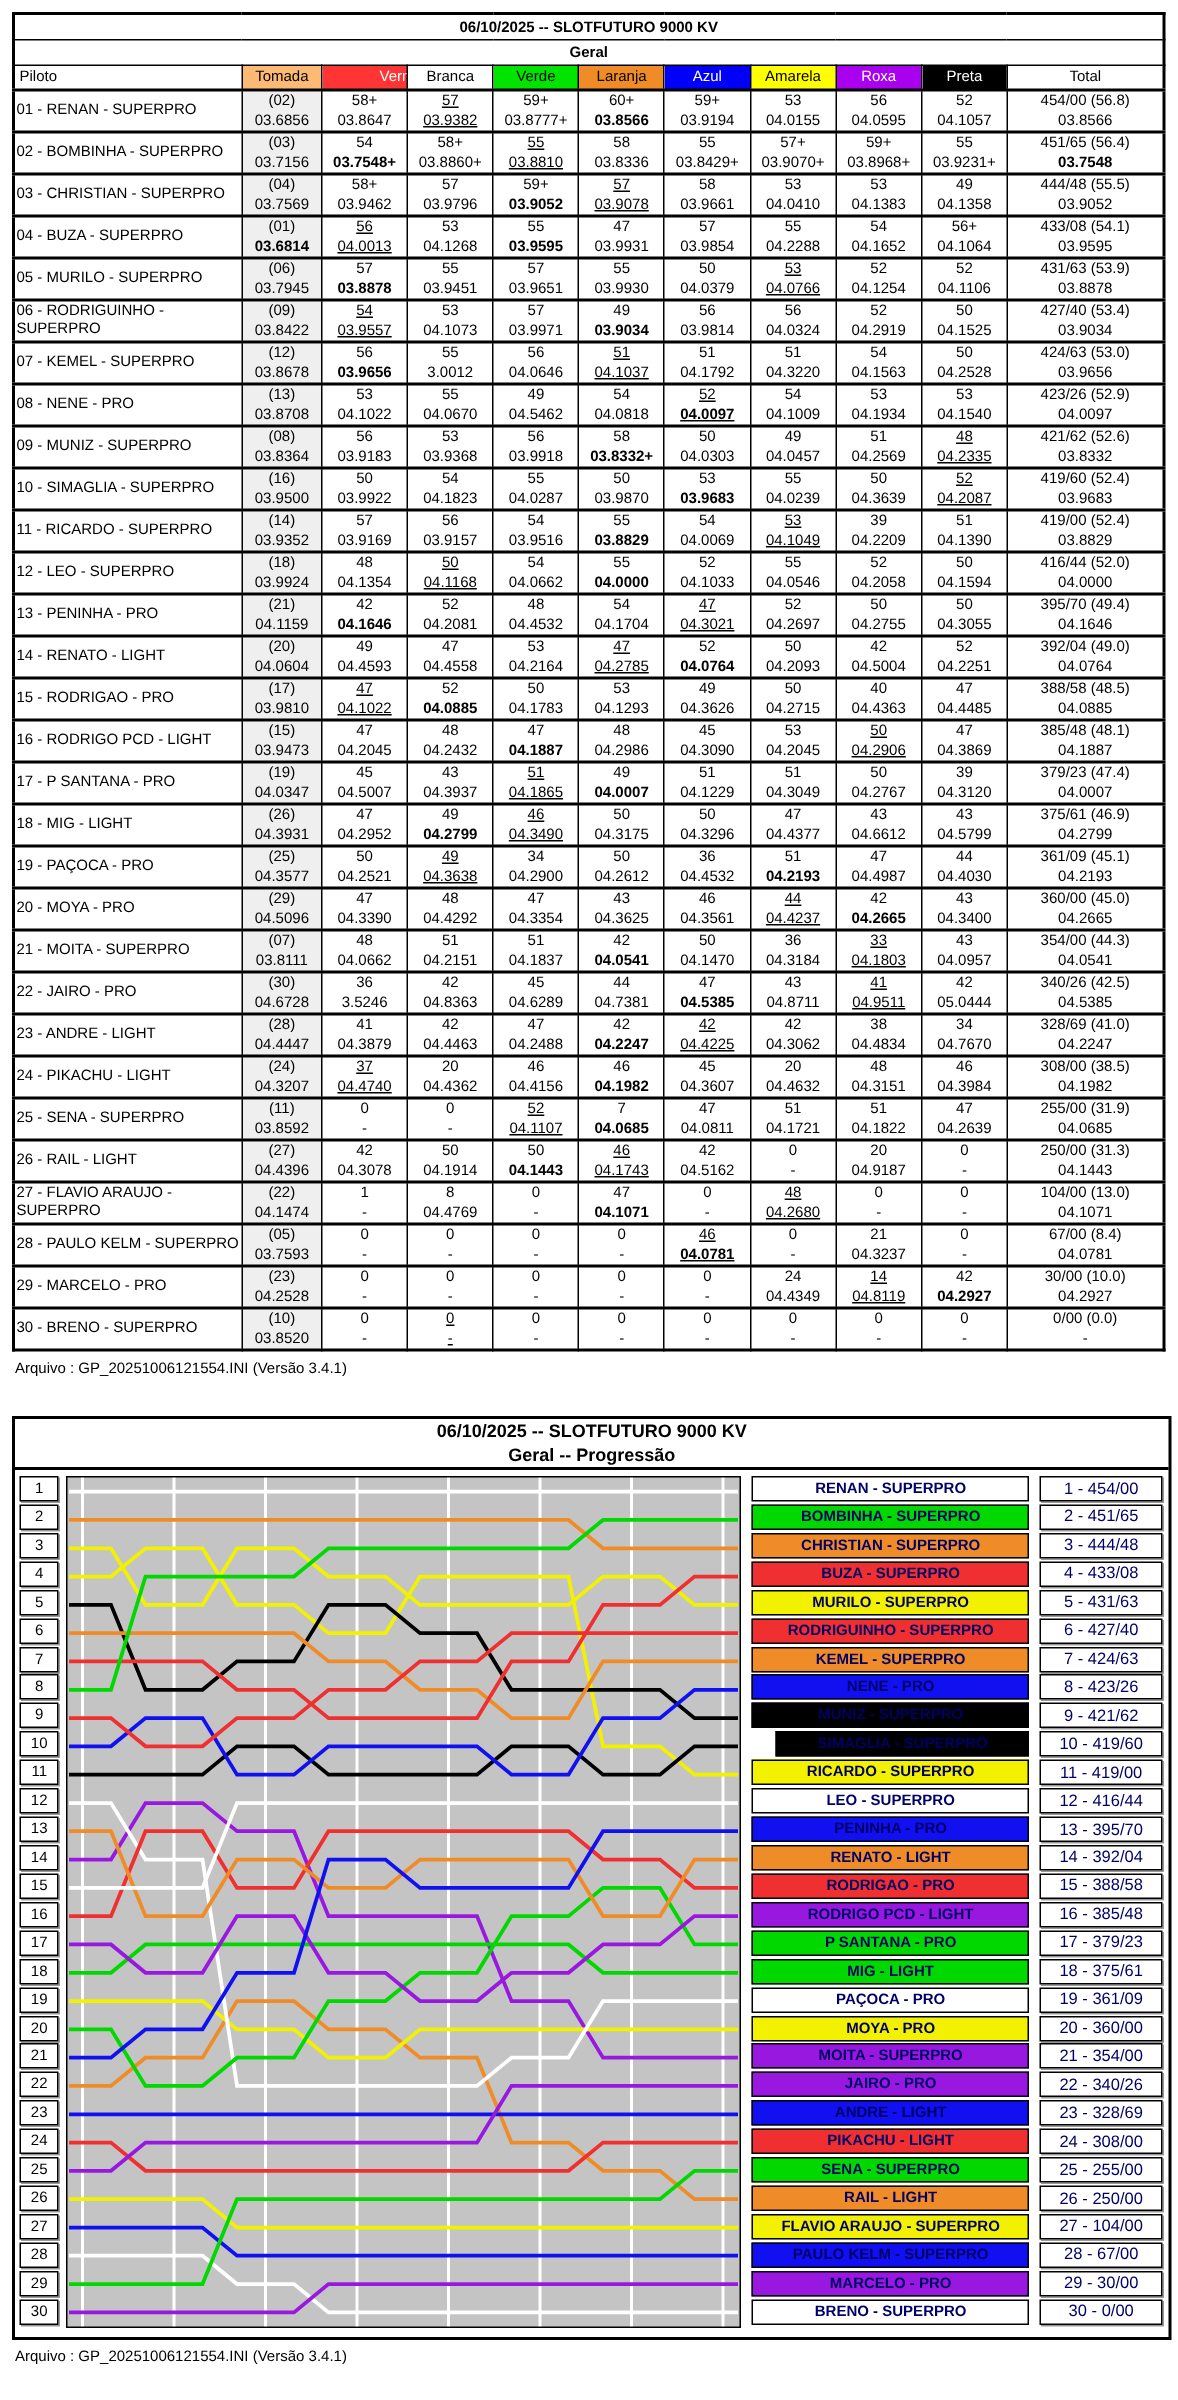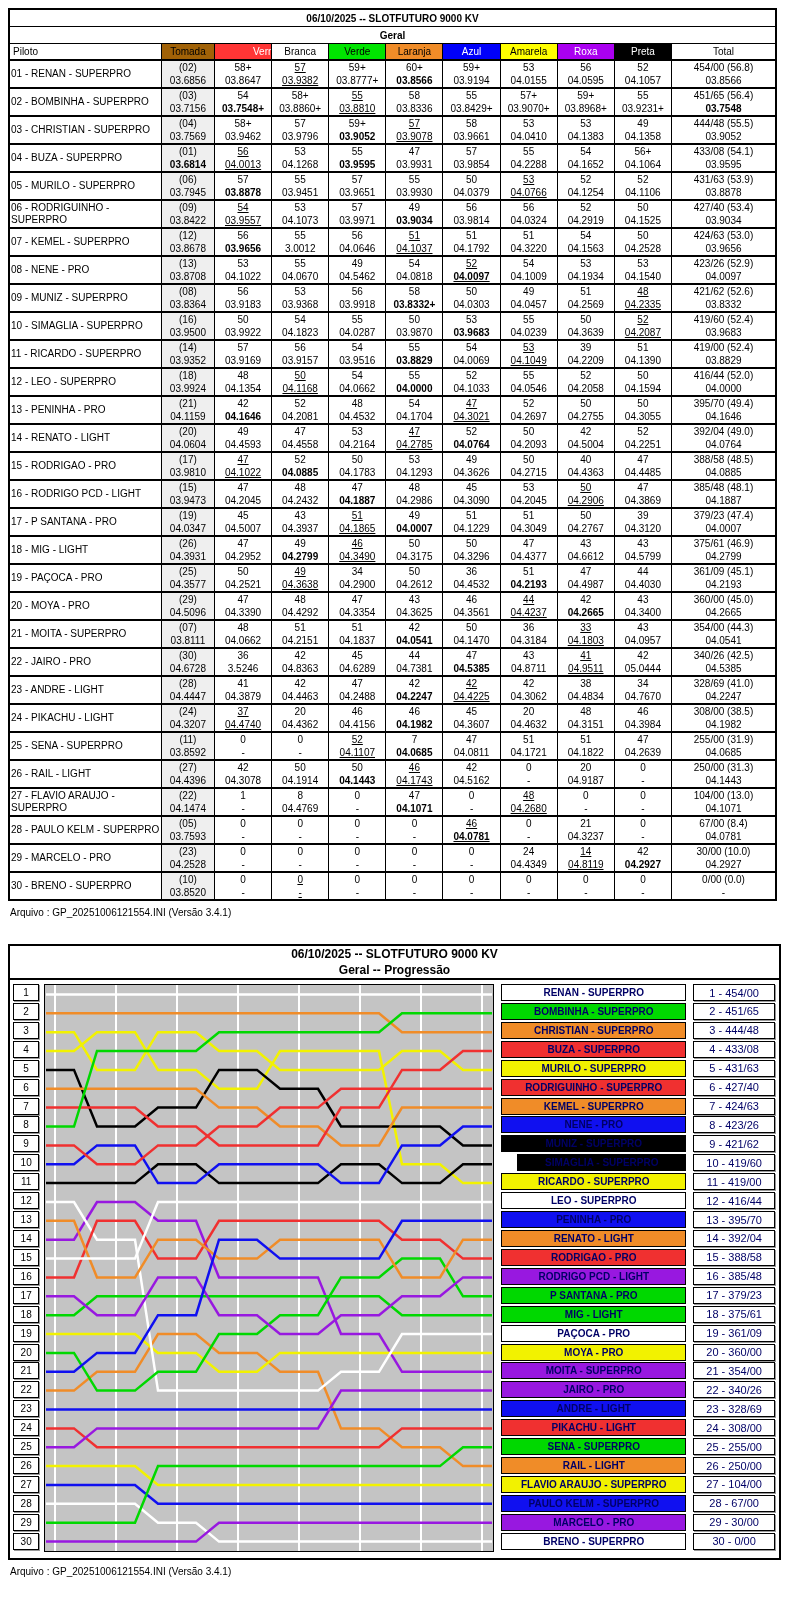--- a/index.html
+++ b/index.html
@@ -50,21 +50,21 @@
       </colgroup>
     <thead>
       <tr>
           <td colspan="11" class="ttl">06/10/2025 -- SLOTFUTURO 9000 KV</td>
         </tr>
       <tr>
           <td colspan="11" class="ttl">Geral</td>
         </tr>
       <tr class="hdr" id="colhdr">
           <td class="first" style="background: rgb(255, 255, 255); color: rgb(0, 0, 0);">Piloto</td>
-          <td style="background: #a16207; color: rgb(0, 0, 0); margin-top: 42px;">Tomada</td>
+          <td style="background: #fdba74; color: rgb(0, 0, 0); margin-top: 42px;">Tomada</td>
           <td style="background: rgb(255, 53, 53); color: rgb(255, 255, 255); padding-left: 38px;">Vermelha</td>
           <td style="background: rgb(255, 255, 255); color: rgb(0, 0, 0);">Branca</td>
           <td style="background: rgb(0, 228, 0); color: rgb(0, 0, 0);">Verde</td>
           <td style="background: rgb(240, 140, 40); color: rgb(0, 0, 0);">Laranja</td>
           <td style="background: rgb(0, 0, 250); color: rgb(255, 255, 255);">Azul</td>
           <td style="background: rgb(255, 255, 0); color: rgb(0, 0, 0);">Amarela</td>
           <td style="background: rgb(170, 0, 240); color: rgb(255, 255, 255);">Roxa</td>
           <td style="background: rgb(0, 0, 0); color: rgb(255, 255, 255);">Preta</td>
           <td style="background: rgb(255, 255, 255); color: rgb(0, 0, 0);">Total</td>
         </tr>

